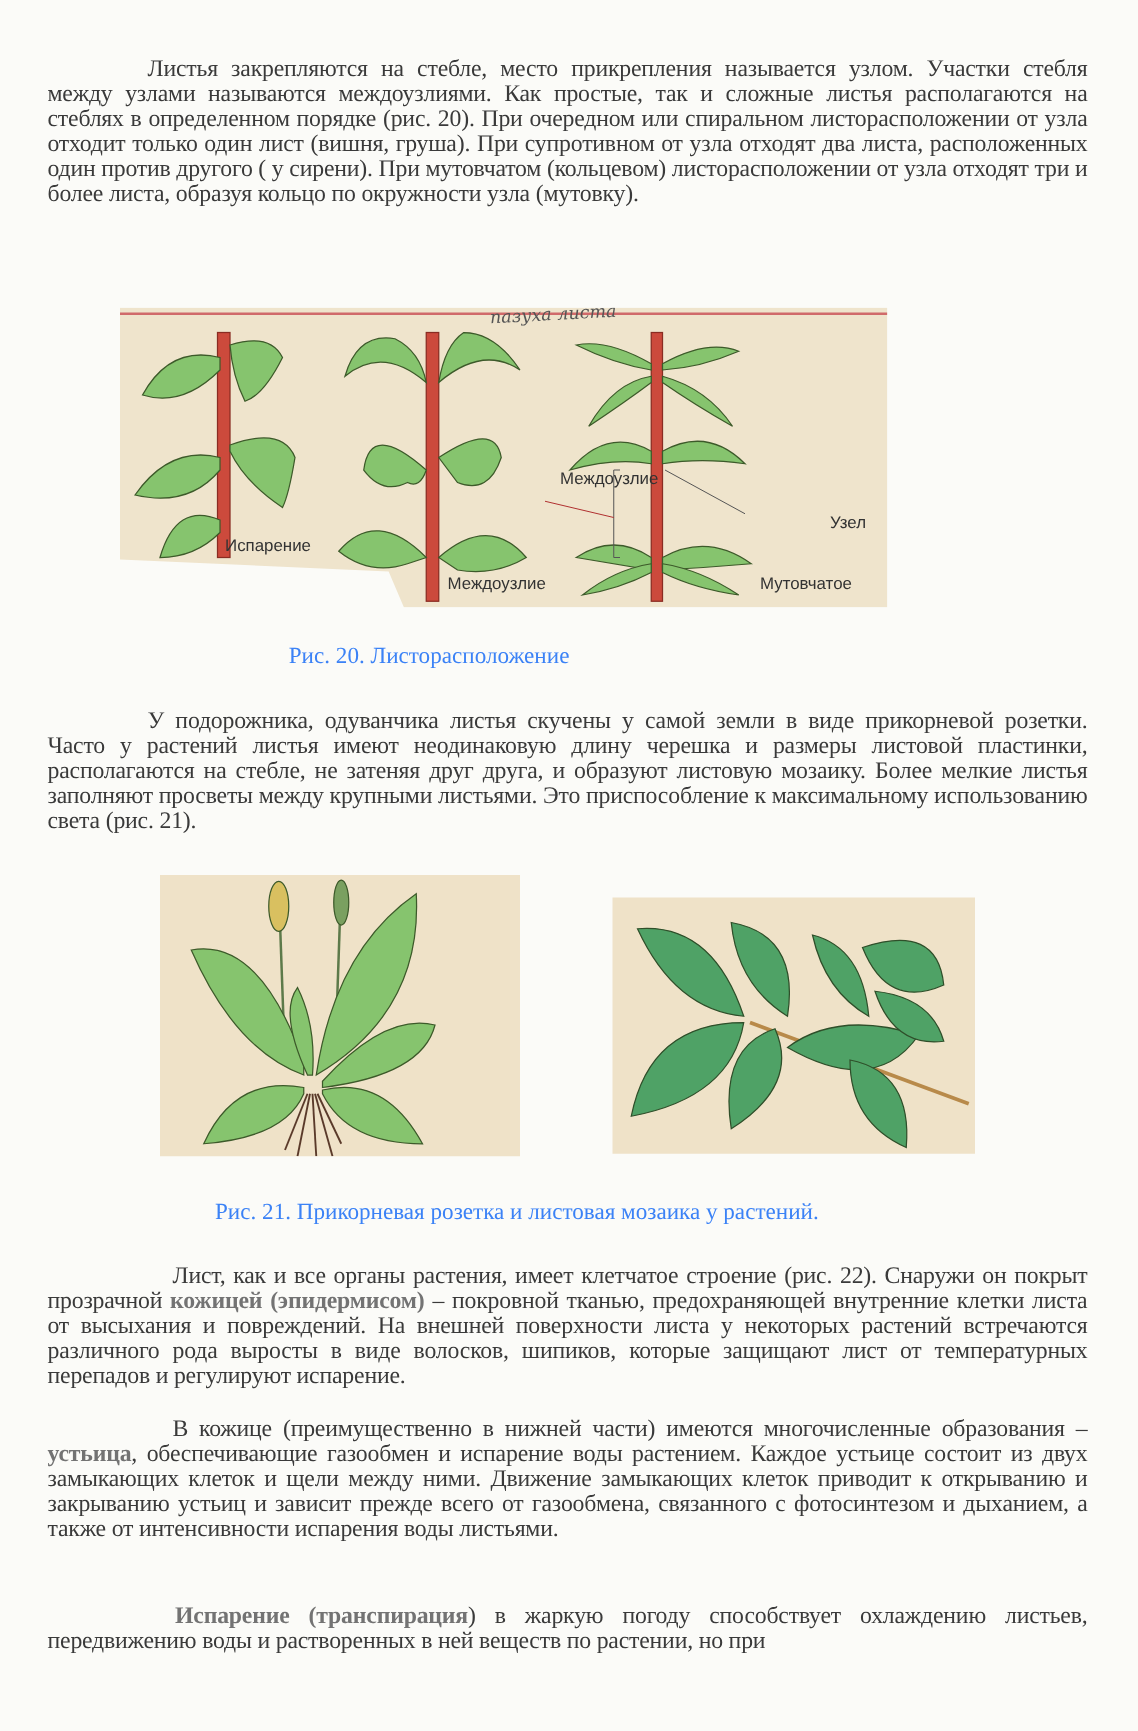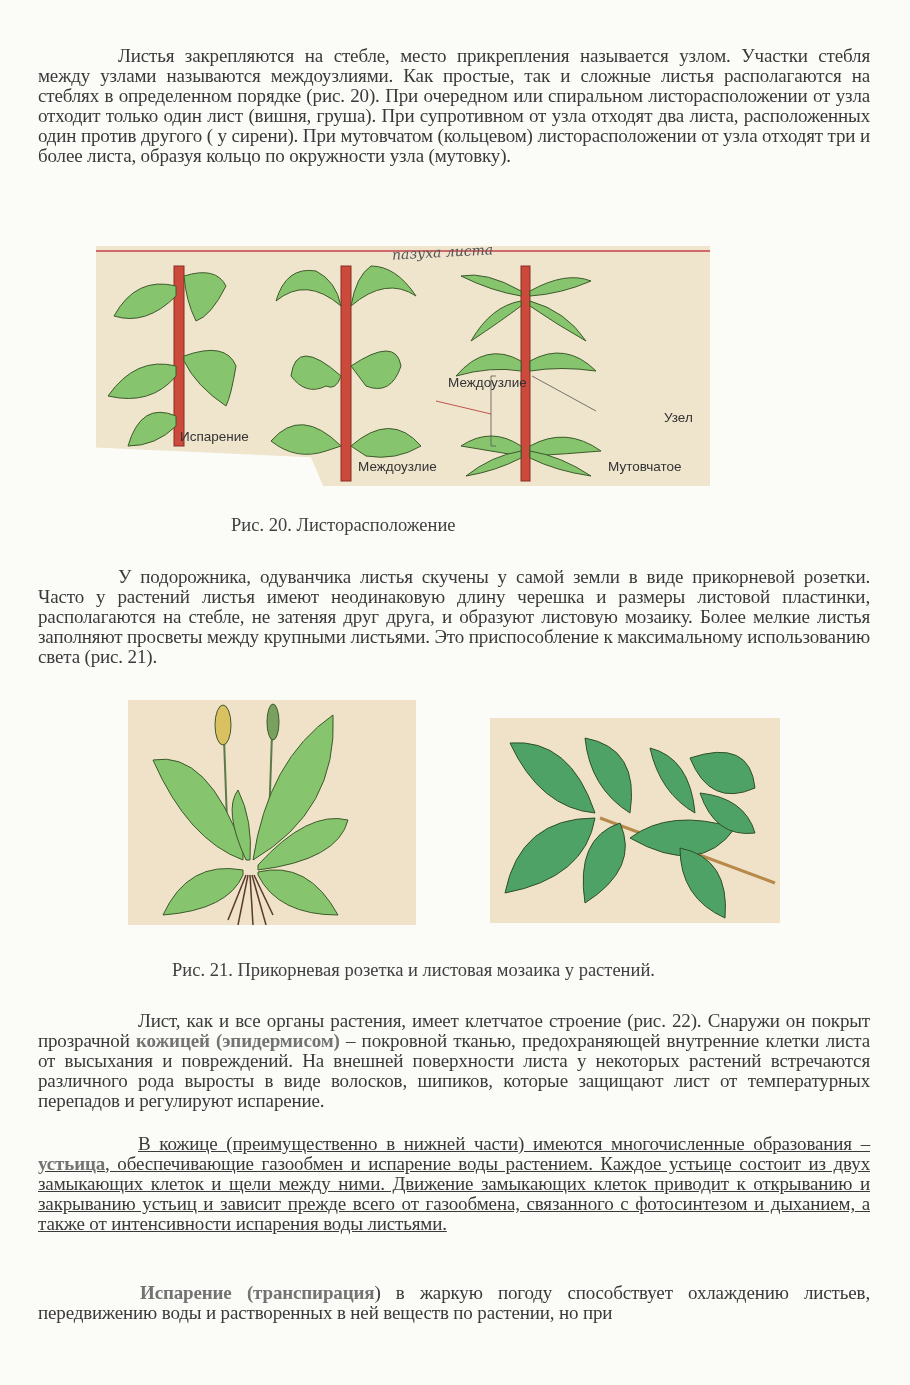--- a/index.html
+++ b/index.html
@@ -7,21 +7,21 @@
     width: 910px; height: 1385px; background: #fbfbf8; position: relative; overflow: hidden;
     font-family: "Liberation Serif", "DejaVu Serif", serif; color: #3a3a3a;
   }
   .para {
     position: absolute; left: 38px; width: 832px; font-size: 19px; line-height: 20px;
     text-align: justify; text-align-last: left; letter-spacing: -0.15px;
   }
   .para p { margin: 0; text-indent: 80px; }
   .para p.ind2 { text-indent: 100px; }
   .para b { color: #737373; }
-  .caption { position: absolute; font-size: 18.5px; color: #404040; white-space: nowrap; }
+  .caption { position: absolute; font-size: 18.5px; color: #3b82f6; white-space: nowrap; }
 
   .fig20 {
     position: absolute; left: 96px; top: 246px; width: 614px; height: 240px;
     background: #efe4cc;
     clip-path: polygon(0 0, 100% 0, 100% 100%, 37% 100%, 35% 88%, 0 84%);
   }
   .fig20 .redline { position: absolute; left: 0; top: 4px; width: 100%; height: 1.5px; background: #d06a6a; }
   .fig-label { position: absolute; font-family: "Liberation Sans", "DejaVu Sans", sans-serif; font-size: 13.5px; color: #333; white-space: nowrap; }
   .hand { position: absolute; font-family: "DejaVu Serif", serif; font-style: italic; font-size: 14px; color: #555; transform: rotate(-3deg); white-space: nowrap; }
 
@@ -129,19 +129,19 @@
     </g>
   </svg>
 </div>
 
 <div class="caption" style="left:172px; top:960px;">Рис. 21. Прикорневая розетка  и листовая мозаика у растений.</div>
 
 <div class="para" style="top:1011px;">
   <p class="ind2"><span>Лист, как и все органы растения, имеет клетчатое строение (рис. 22). Снаружи он покрыт прозрачной </span><b>кожицей (эпидермисом)</b><span> – покровной тканью, предохраняющей внутренние клетки листа от высыхания и повреждений. На внешней поверхности листа у некоторых растений встречаются  различного рода выросты в виде волосков, шипиков, которые защищают лист от температурных перепадов и регулируют испарение.</span></p>
 </div>
 
-<div class="para" style="top:1134px;text-decoration:underline;">
+<div class="para" style="top:1134px;">
   <p class="ind2"><span>В кожице (преимущественно в нижней части) имеются многочисленные образования – </span><b>устьица</b><span>, обеспечивающие газообмен и испарение воды растением. Каждое устьице состоит из двух замыкающих клеток и щели между ними. Движение замыкающих клеток приводит к открыванию и закрыванию устьиц и зависит прежде всего от газообмена, связанного с фотосинтезом и дыханием, а также от интенсивности испарения воды листьями.</span></p>
 </div>
 
 <div class="para" style="top:1283px;">
   <p style="text-indent:102px;"><b>Испарение (транспирация</b><span>) в жаркую погоду  способствует охлаждению листьев, передвижению воды и растворенных в ней веществ по растении, но при</span></p>
 </div>
 
 </body></html>

